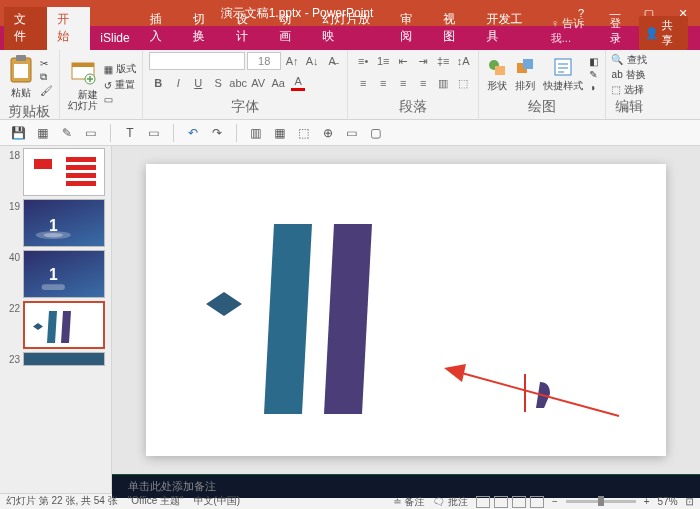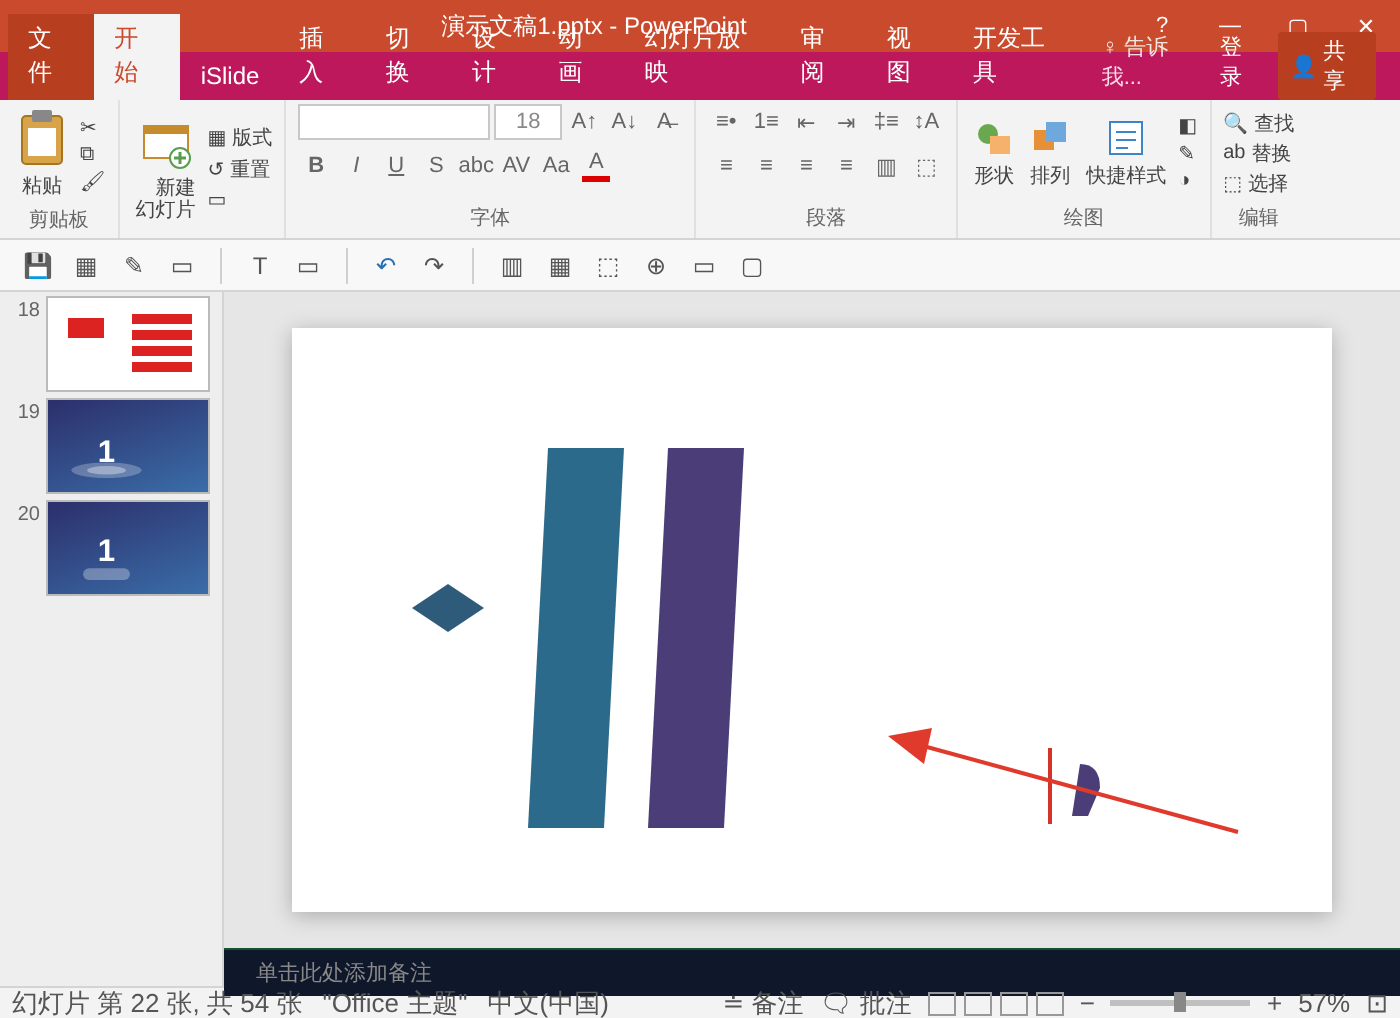--- a/index.html
+++ b/index.html
@@ -11,21 +11,21 @@
 .menubar{background:#be185d;height:24px;display:flex;align-items:flex-end;color:#fff;font-size:12px;padding:0 4px}
 .menu-tab{padding:4px 10px 5px;cursor:default}
 .menu-tab.file{background:#b83e20}
 .menu-tab.active{background:#f3f3f3;color:#c94a2c}
 .menubar-right{margin-left:auto;display:flex;align-items:flex-start;gap:8px;padding:0 8px 0;font-size:11px}
 .tellme{opacity:.85}
 .share-btn{background:#b83e20;padding:2px 6px;border-radius:2px;display:flex;gap:3px;align-items:center}
 .ribbon{background:#f3f3f3;height:70px;display:flex;border-bottom:1px solid #d4d4d4}
 .rgroup{display:flex;flex-direction:column;align-items:center;padding:2px 6px;border-right:1px solid #e0e0e0}
 .rgroup-body{flex:1;display:flex;align-items:center;gap:4px}
-.rgroup-label{font-size:10px;color:#666;padding:1px 0}
+.rgroup-label{font-size:14px;color:#666;padding:1px 0}
 .big-btn{display:flex;flex-direction:column;align-items:center;gap:2px;font-size:10px;color:#444;padding:2px}
 .ico{display:inline-flex;align-items:center;justify-content:center}
 .paste-ico svg,.newslide-ico svg{width:26px;height:30px}
 .small-col{display:flex;flex-direction:column;gap:2px;font-size:10px;color:#444}
 .small-row{display:flex;align-items:center;gap:3px}
 .fontbox,.sizebox{border:1px solid #c8c8c8;background:#fff;height:18px;font-size:11px;padding:0 4px;display:flex;align-items:center;color:#888}
 .fontbox{width:96px}
 .sizebox{width:34px;justify-content:center}
 .rbtn{width:18px;height:18px;border:1px solid transparent;display:flex;align-items:center;justify-content:center;font-size:11px;color:#666}
 .colorbar{width:14px;height:3px;background:#d00;margin-top:1px}
@@ -37,21 +37,21 @@
 .workarea{display:flex;height:347px;background:#e6e6e6}
 .thumbs{width:112px;background:#eee;border-right:1px solid #d4d4d4;overflow:hidden;padding:2px 0 0 2px}
 .thumb-row{display:flex;align-items:flex-start;gap:3px;margin-bottom:3px}
 .thumb-num{width:18px;text-align:right;font-size:10px;color:#666;padding-top:2px}
 .thumb{width:82px;height:48px;background:#fff;border:1px solid #bbb;position:relative;overflow:hidden}
 .thumb.sel{border:2px solid #c94a2c}
 .slide-area{flex:1;display:flex;flex-direction:column}
 .canvas-wrap{flex:1;display:flex;align-items:center;justify-content:center;padding:18px 28px;position:relative}
 .slide{width:520px;height:292px;background:#fff;box-shadow:0 2px 10px rgba(0,0,0,.25);position:relative}
 .notes{height:24px;border-top:1px solid #14532d;background:#0f172a;padding:4px 16px;font-size:11px;color:#888}
-.statusbar{height:16px;background:#f3f3f3;border-top:1px solid #d4d4d4;display:flex;align-items:center;font-size:13px;color:#555;padding:0 6px;gap:10px}
+.statusbar{height:16px;background:#f3f3f3;border-top:1px solid #d4d4d4;display:flex;font-size:10px;color:#555;padding:0 6px;gap:10px}
 .statusbar .right{margin-left:auto;display:flex;align-items:center;gap:8px}
 .zoom-track{width:70px;height:3px;background:#c0c0c0;position:relative}
 .zoom-thumb{position:absolute;width:6px;height:10px;background:#888;top:-4px;left:32px}
 .viewbtns{display:flex;gap:4px}
 .viewbtns span{width:14px;height:12px;border:1px solid #999;display:inline-block}
 
 .t18-top{position:absolute;left:10px;top:10px;width:18px;height:10px;background:#d22}
 .t18-r{position:absolute;right:8px;width:30px;height:5px;background:#d22}
 .t19,.t20{background:linear-gradient(160deg,#2c2f6b,#3a6da8)}
 .t19 svg,.t20 svg{position:absolute;inset:0}
@@ -314,27 +314,45 @@
         <div class="thumb-num">19</div>
       <div class="thumb t19">
         <svg viewBox="0 0 82 48">
             <ellipse cx="30" cy="36" rx="18" ry="4" fill="rgba(255,255,255,.25)"></ellipse>
             <ellipse cx="30" cy="36" rx="10" ry="2.2" fill="rgba(255,255,255,.35)"></ellipse>
             <text x="30" y="32" font-size="16" fill="#fff" text-anchor="middle" font-weight="bold">1</text>
           </svg>
       </div>
       </div>
     <div class="thumb-row">
-        <div class="thumb-num">20</div>
+        <div class="thumb-num">40</div>
       <div class="thumb t20">
         <svg viewBox="0 0 82 48">
             <text x="30" y="30" font-size="16" fill="#fff" text-anchor="middle" font-weight="bold">1</text>
             <rect x="18" y="34" width="24" height="6" rx="3" fill="rgba(255,255,255,.3)"></rect>
           </svg>
       </div>
+      </div>
+    <div class="thumb-row">
+        <div class="thumb-num">22</div>
+      <div class="thumb sel">
+        <svg class="t22-sh" style="left:8px;top:20px" width="10" height="7" viewBox="0 0 10 7">
+            <polygon points="5,0 10,3.5 5,7 0,3.5" fill="#2f5b7a"></polygon>
+          </svg>
+        <svg class="t22-sh" style="left:22px;top:8px" width="10" height="32" viewBox="0 0 10 32">
+            <polygon points="2,0 10,0 8,32 0,32" fill="#2b6a8a"></polygon>
+          </svg>
+        <svg class="t22-sh" style="left:36px;top:8px" width="10" height="32" viewBox="0 0 10 32">
+            <polygon points="2,0 10,0 8,32 0,32" fill="#4a3d78"></polygon>
+          </svg>
+      </div>
+      </div>
+    <div class="thumb-row">
+        <div class="thumb-num">23</div>
+      <div class="thumb t23" style="height:14px"></div>
       </div>
   </div>
 
   <div class="slide-area">
     <div class="canvas-wrap">
       <div class="slide">
 
         <svg class="shape" style="left:60px;top:128px" width="36" height="24" viewBox="0 0 36 24">
             <polygon points="18,0 36,12 18,24 0,12" fill="#2f5b7a"></polygon>
           </svg>

